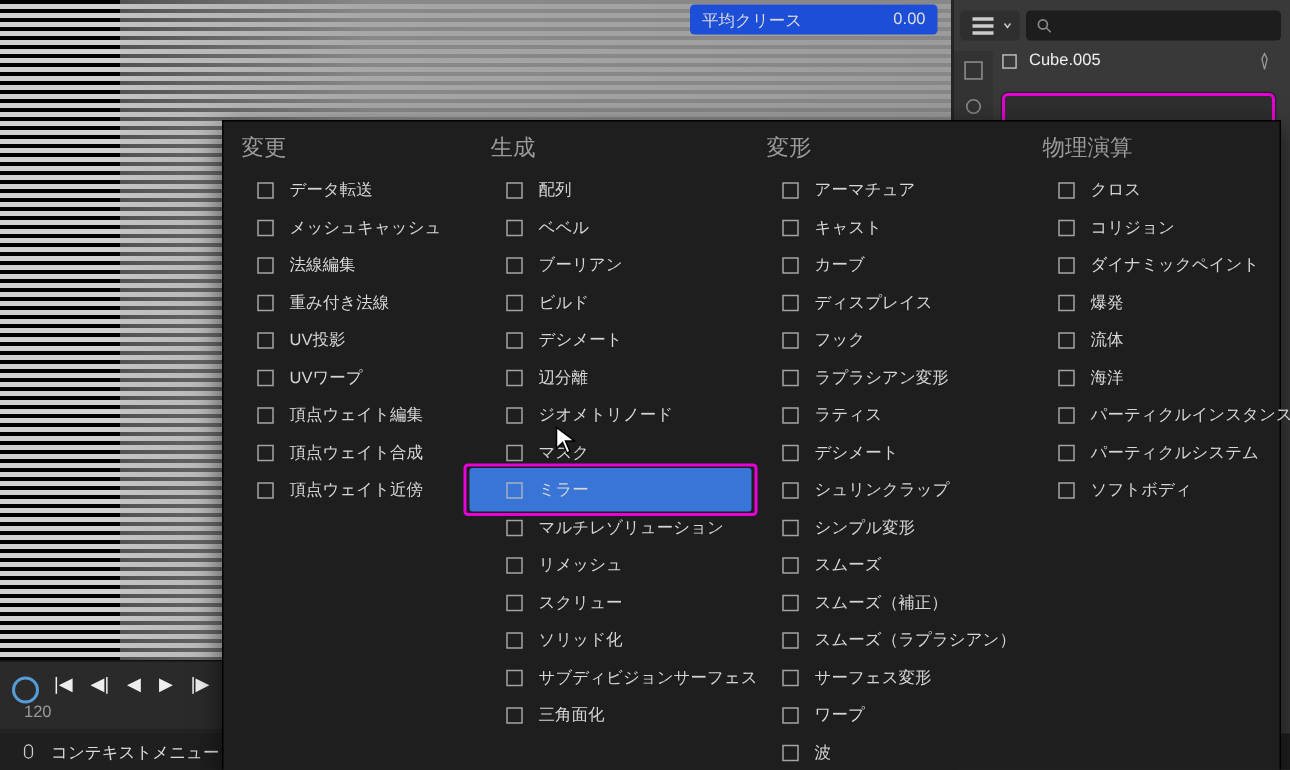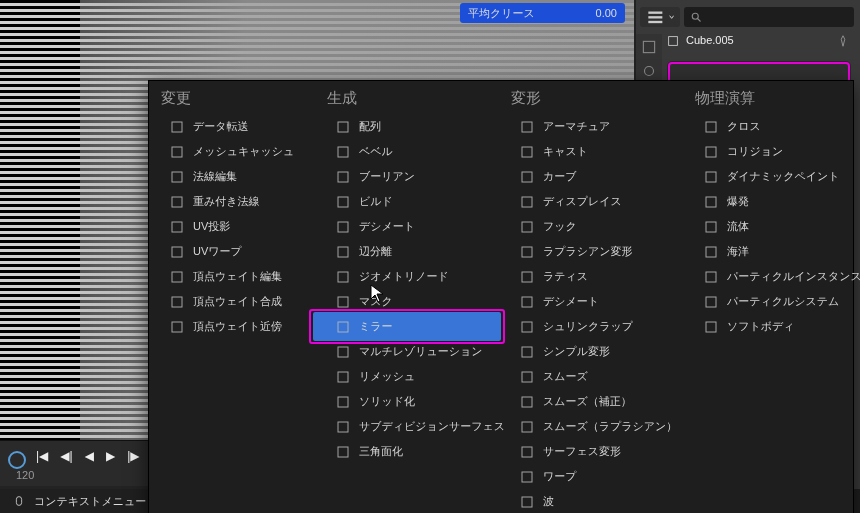--- a/index.html
+++ b/index.html
@@ -501,20 +501,26 @@
         <div class="menu-item">
           <svg viewBox="0 0 16 16" class="ico">
             <rect x="3" y="3" width="10" height="10" fill="none" stroke="#bbb" stroke-width="1"></rect>
           </svg>
           <span>リメッシュ</span>
         </div>
         <div class="menu-item">
           <svg viewBox="0 0 16 16" class="ico">
             <rect x="3" y="3" width="10" height="10" fill="none" stroke="#bbb" stroke-width="1"></rect>
           </svg>
+          <span>スクリュー</span>
+        </div>
+        <div class="menu-item">
+          <svg viewBox="0 0 16 16" class="ico">
+            <rect x="3" y="3" width="10" height="10" fill="none" stroke="#bbb" stroke-width="1"></rect>
+          </svg>
           <span>ソリッド化</span>
         </div>
         <div class="menu-item">
           <svg viewBox="0 0 16 16" class="ico">
             <rect x="3" y="3" width="10" height="10" fill="none" stroke="#bbb" stroke-width="1"></rect>
           </svg>
           <span>サブディビジョンサーフェス</span>
         </div>
         <div class="menu-item">
           <svg viewBox="0 0 16 16" class="ico">

